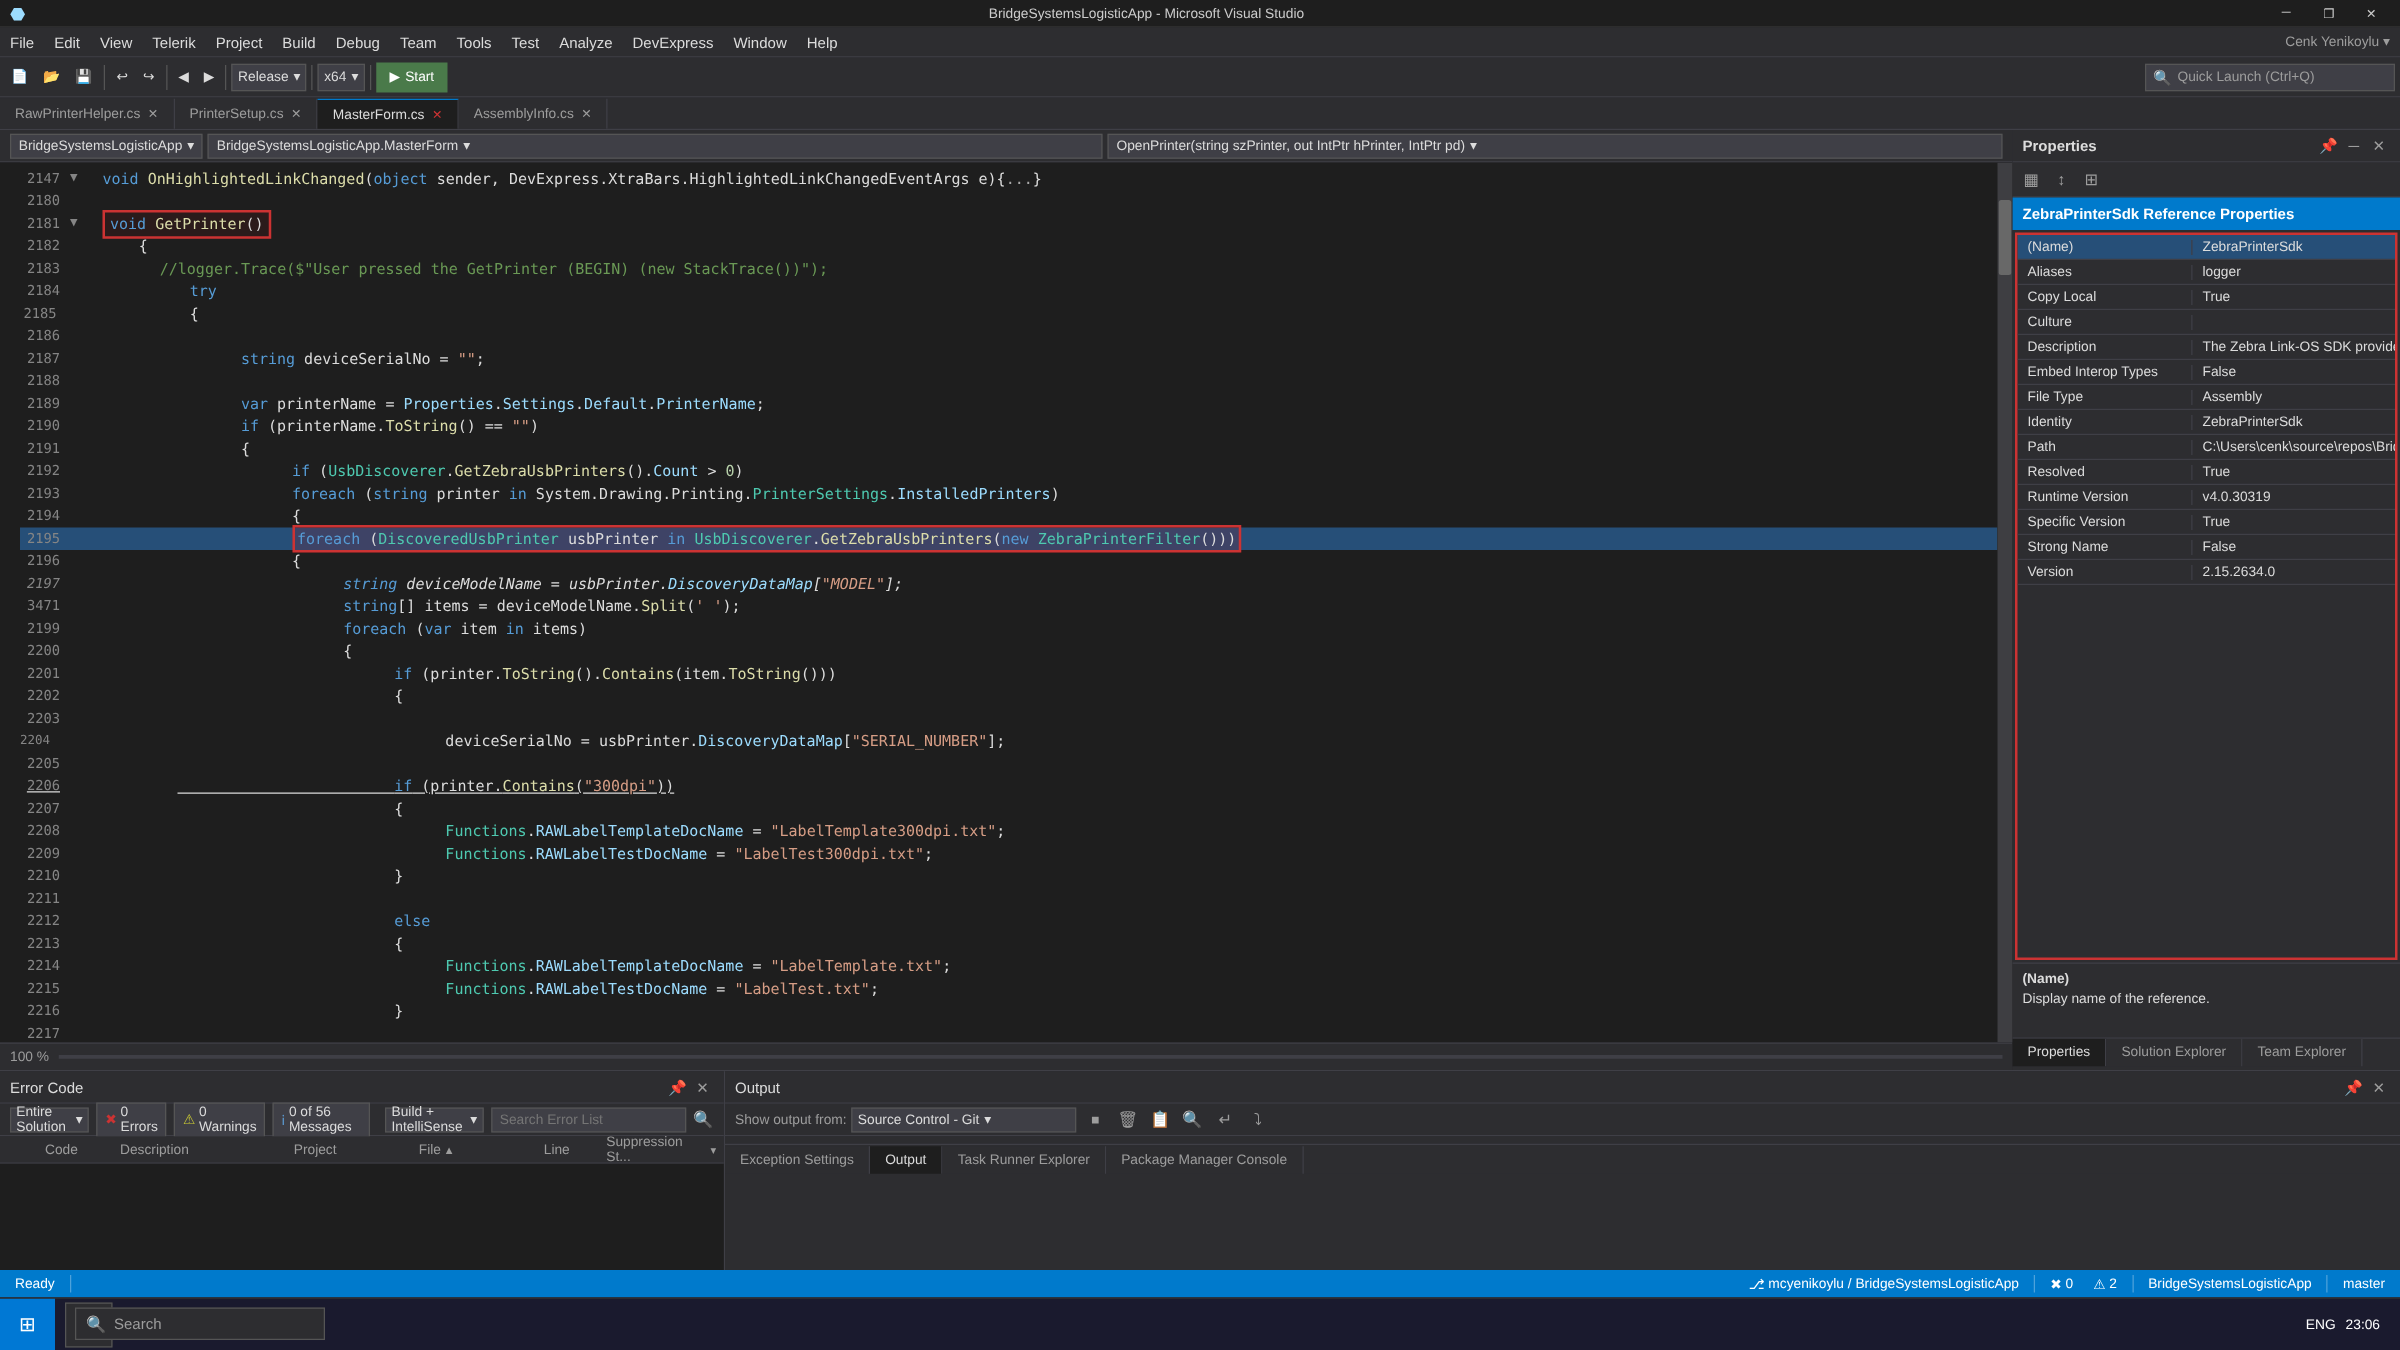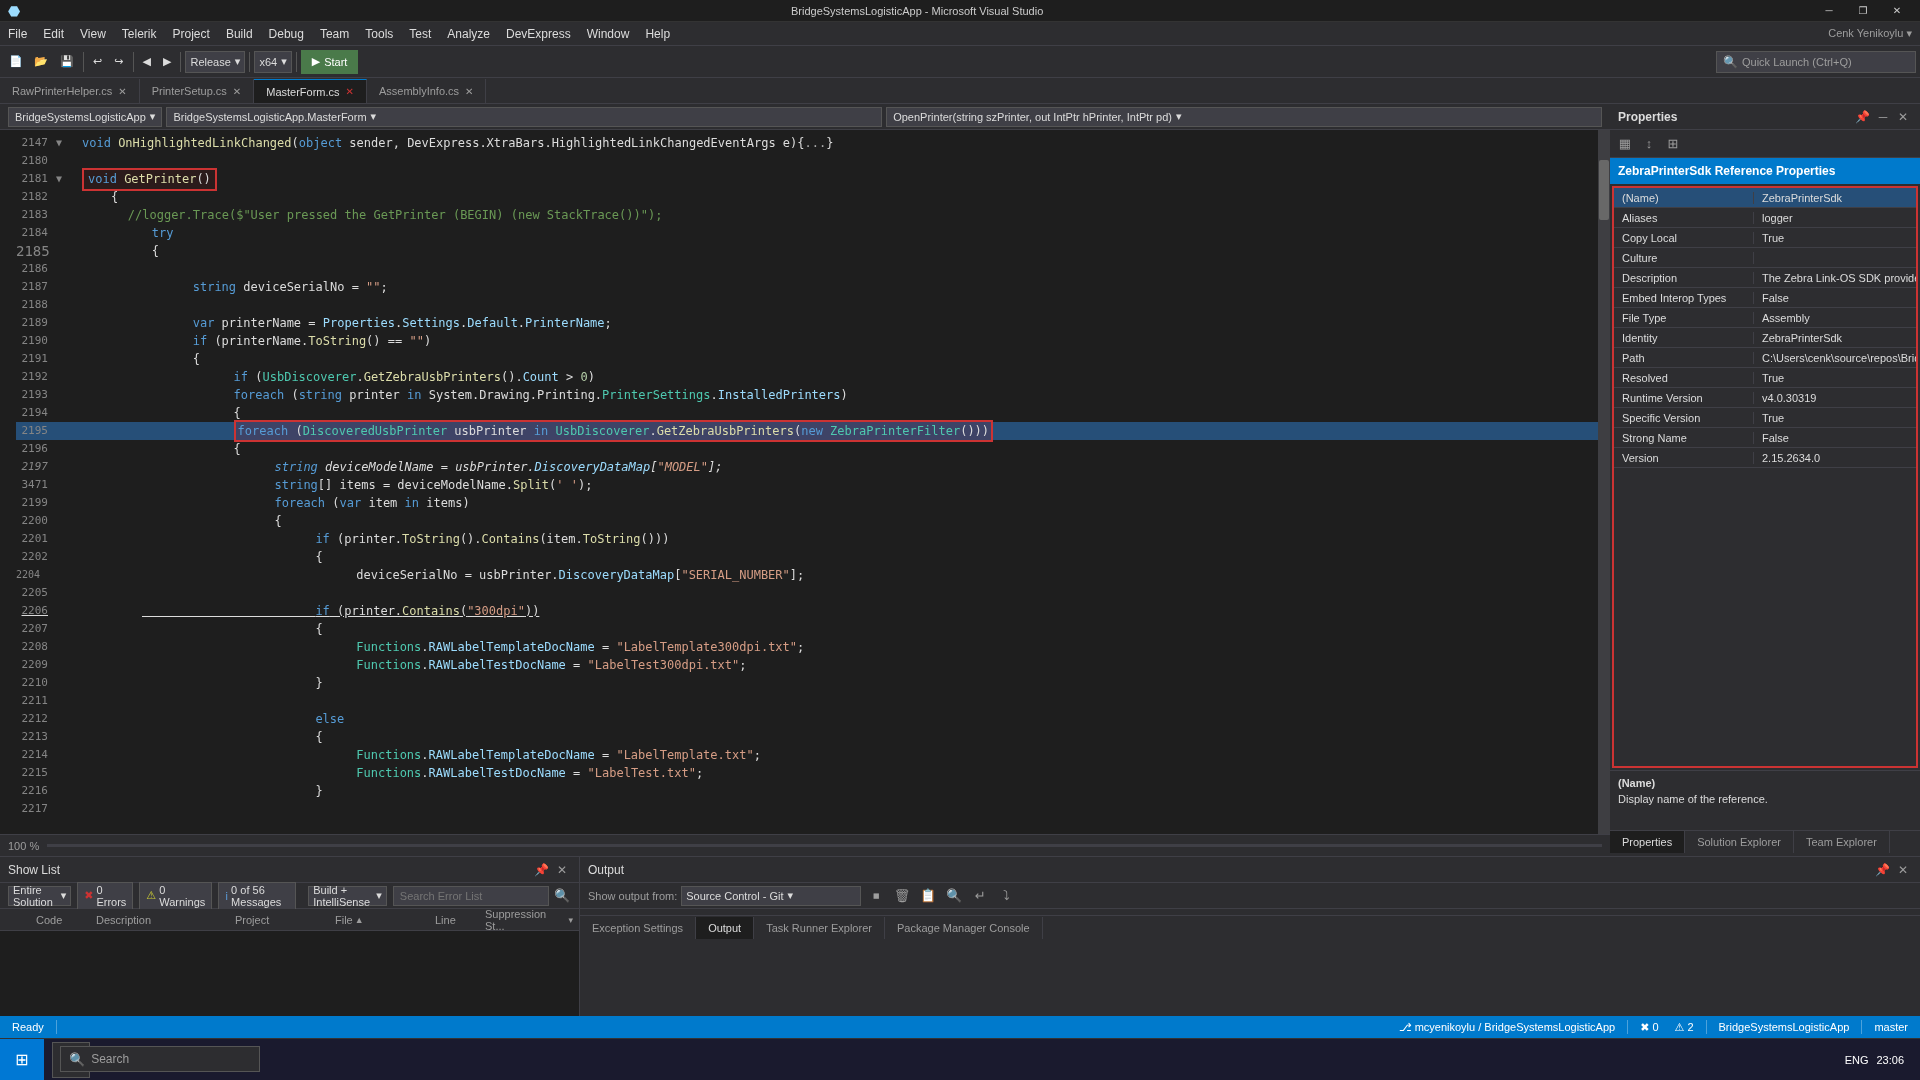--- a/index.html
+++ b/index.html
@@ -561,21 +561,21 @@
   <span class="code-text"><span style="color:#6a9955;">&nbsp;&nbsp;&nbsp;&nbsp;&nbsp;&nbsp;&nbsp;&nbsp;//logger.Trace($"User pressed the GetPrinter (BEGIN) (new StackTrace())");</span></span>
 </div>
 
 <div style="display:flex;height:18px;align-items:center;background:#1e1e1e;">
   <div style="width:40px;color:#858585;text-align:right;padding-right:8px;font-size:11px;flex-shrink:0;">2184</div>
   <div style="width:14px;flex-shrink:0;"></div>
   <span class="code-text"><span class="indent2">&nbsp;&nbsp;&nbsp;&nbsp;&nbsp;&nbsp;&nbsp;&nbsp;</span><span class="kw">try</span></span>
 </div>
 
 <div style="display:flex;height:18px;align-items:center;background:#1e1e1e;">
-  <div style="width:40px;color:#858585;text-align:center;padding-right:8px;font-size:14px;flex-shrink:0;">2185</div>
+  <div style="width:40px;color:#858585;text-align:center;padding-right:8px;font-size:11px;flex-shrink:0;">2185</div>
   <div style="width:14px;flex-shrink:0;"></div>
   <span class="code-text"><span class="indent2">&nbsp;&nbsp;&nbsp;&nbsp;&nbsp;&nbsp;&nbsp;&nbsp;</span>{</span>
 </div>
 
 <div style="display:flex;height:18px;align-items:center;background:#1e1e1e;">
   <div style="width:40px;color:#858585;text-align:right;padding-right:8px;font-size:11px;flex-shrink:0;">2186</div>
   <div style="width:14px;flex-shrink:0;"></div>
   <span class="code-text"></span>
 </div>
 
@@ -668,20 +668,25 @@
   <div style="width:14px;flex-shrink:0;"></div>
   <span class="code-text"><span class="indent6">&nbsp;&nbsp;&nbsp;&nbsp;&nbsp;&nbsp;&nbsp;&nbsp;&nbsp;&nbsp;&nbsp;&nbsp;&nbsp;&nbsp;&nbsp;&nbsp;&nbsp;&nbsp;&nbsp;&nbsp;&nbsp;&nbsp;&nbsp;&nbsp;</span><span class="kw">if</span> (printer.<span class="method">ToString</span>().<span class="method">Contains</span>(item.<span class="method">ToString</span>()))</span>
 </div>
 
 <div style="display:flex;height:18px;align-items:center;background:#1e1e1e;">
   <div style="width:40px;color:#858585;text-align:right;padding-right:8px;font-size:11px;flex-shrink:0;">2202</div>
   <div style="width:14px;flex-shrink:0;"></div>
   <span class="code-text"><span class="indent6">&nbsp;&nbsp;&nbsp;&nbsp;&nbsp;&nbsp;&nbsp;&nbsp;&nbsp;&nbsp;&nbsp;&nbsp;&nbsp;&nbsp;&nbsp;&nbsp;&nbsp;&nbsp;&nbsp;&nbsp;&nbsp;&nbsp;&nbsp;&nbsp;</span>{</span>
 </div>
 
+<div style="display:flex;height:18px;align-items:center;background:#1e1e1e;">
+  <div style="width:40px;color:#858585;text-align:right;padding-right:8px;font-size:11px;flex-shrink:0;">2203</div>
+  <div style="width:14px;flex-shrink:0;"></div>
+  <span class="code-text"></span>
+</div>
 
 <div style="display:flex;height:18px;align-items:center;background:#1e1e1e;">
   <div style="width:40px;color:#858585;text-align:left;padding-right:8px;font-size:10px;flex-shrink:0;">2204</div>
   <div style="width:14px;flex-shrink:0;"></div>
   <span class="code-text"><span class="indent7">&nbsp;&nbsp;&nbsp;&nbsp;&nbsp;&nbsp;&nbsp;&nbsp;&nbsp;&nbsp;&nbsp;&nbsp;&nbsp;&nbsp;&nbsp;&nbsp;&nbsp;&nbsp;&nbsp;&nbsp;&nbsp;&nbsp;&nbsp;&nbsp;&nbsp;&nbsp;&nbsp;&nbsp;</span>deviceSerialNo = usbPrinter.<span class="prop">DiscoveryDataMap</span>[<span class="str">"SERIAL_NUMBER"</span>];</span>
 </div>
 
 <div style="display:flex;height:18px;align-items:center;background:#1e1e1e;">
   <div style="width:40px;color:#858585;text-align:right;padding-right:8px;font-size:11px;flex-shrink:0;">2205</div>
   <div style="width:14px;flex-shrink:0;"></div>
@@ -867,21 +872,21 @@
         <div class="out-tab">Solution Explorer</div>
         <div class="out-tab">Team Explorer</div>
       </div>
     </div>
   </div>
 
   <div id="bottom-panel">
 
     <div id="error-list-panel">
       <div id="error-list-header">
-        <span class="error-list-title">Show List</span>
+        <span class="error-list-title">Error Code</span>
         <div style="flex:1"></div>
         <div class="panel-controls">
           <div class="pc-btn">📌</div>
           <div class="pc-btn">✕</div>
         </div>
       </div>
       <div id="error-list-toolbar">
         <div class="scope-dropdown">
           <span>Entire Solution</span>
           <span>▾</span>

